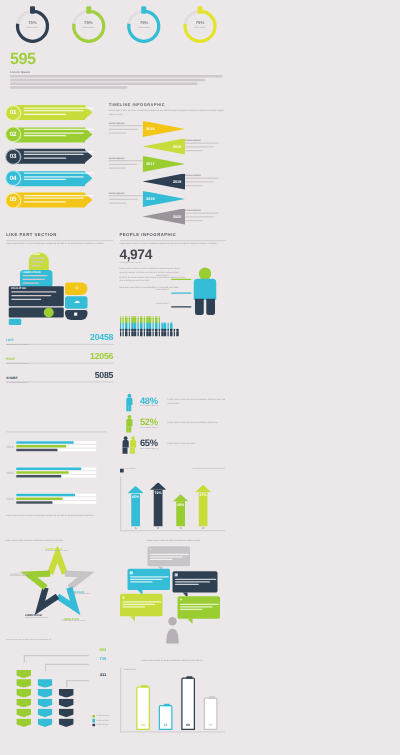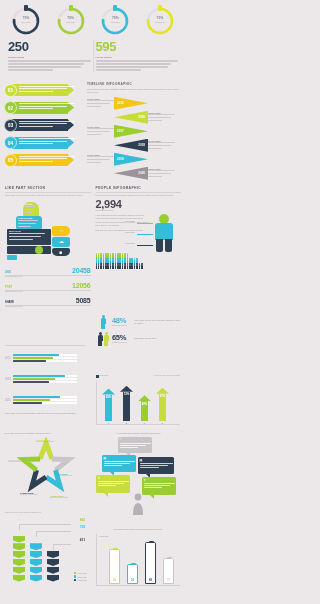--- a/index.html
+++ b/index.html
@@ -196,30 +196,20 @@
           </svg>
           <div class="donut-tab" style="background:#e3e52a"></div>
           <div class="donut-val">75%</div>
           <div class="donut-sub">lorem ipsum</div>
         </div>
       </div>
     </div>
 
   <div class="bignums" id="bignum-row">
       <div class="bn">
-        <div class="bn-v" style="color:#2e4052">250</div>
-        <div class="bn-t">Lorem Ipsum</div>
-        <div>
-          <div class="lbar" style="width:100%"></div>
-          <div class="lbar" style="width:92%"></div>
-          <div class="lbar" style="width:88%"></div>
-          <div class="lbar" style="width:55%"></div>
-        </div>
-      </div>
-      <div class="bn">
         <div class="bn-v" style="color:#a3cf3f">595</div>
         <div class="bn-t">Lorem Ipsum</div>
         <div>
           <div class="lbar" style="width:100%"></div>
           <div class="lbar" style="width:92%"></div>
           <div class="lbar" style="width:88%"></div>
           <div class="lbar" style="width:55%"></div>
         </div>
       </div>
     </div>
@@ -450,21 +440,21 @@
             <div class="top">
               <span class="nm" style="color:#2e4052">SHARE</span>
               <span class="vl" style="color:#2e4052">5085</span>
             </div>
             <div class="rule"></div>
             <div class="ltiny">lorem ipsum dolor sit amet</div>
           </div>
         </div>
     </div>
     <div class="col">
-      <div class="bignum2">2,994</div>
+      <div class="bignum2">4,974</div>
       <div class="ltiny">Lorem ipsum dolor sit amet</div>
       <div style="display:flex; gap:2px; margin-top:2px;">
         <div style="flex:1;">
           <div class="ltext">Lorem ipsum dolor sit amet consectetur adipiscing elit sed do eiusmod tempor incididunt ut labore et dolore magna aliqua.</div>
           <div class="ltext" style="margin-top:2px;">Ut enim ad minim veniam quis nostrud exercitation ullamco laboris nisi ut aliquip ex ea commodo.</div>
           <div class="ltext" style="margin-top:2px;">Duis aute irure dolor in reprehenderit in voluptate velit esse.</div>
         </div>
         <div style="width:30px; position:relative;">
           <div class="person" id="person-fig">
               <div class="p-head" style="background:#9acd32"></div>
@@ -551,20 +541,35 @@
             <div class="b" style="background:#35bcd6"></div>
             <div class="l1" style="background:#35bcd6"></div>
             <div class="l2" style="background:#35bcd6"></div>
           </div>
         </div>
         <div style="width:20px">
           <div class="pctval" style="color:#35bcd6">48%</div>
           <div class="pctsub">lorem ipsum dolor sit</div>
         </div>
         <div class="ltext" style="flex:1">Lorem ipsum dolor sit amet consectetur adipiscing elit sed do eiusmod.</div>
+      </div>
+      <div class="pctrow">
+        <div class="pcticon">
+          <div class="mini">
+            <div class="h" style="background:#9acd32"></div>
+            <div class="b" style="background:#9acd32"></div>
+            <div class="l1" style="background:#9acd32"></div>
+            <div class="l2" style="background:#9acd32"></div>
+          </div>
+        </div>
+        <div style="width:20px">
+          <div class="pctval" style="color:#9acd32">52%</div>
+          <div class="pctsub">lorem ipsum dolor sit</div>
+        </div>
+        <div class="ltext" style="flex:1">Lorem ipsum dolor sit amet consectetur adipiscing.</div>
       </div>
       <div class="pctrow">
         <div class="pcticon">
           <div class="mini">
             <div class="h" style="background:#2e4052"></div>
             <div class="b" style="background:#2e4052"></div>
             <div class="l1" style="background:#2e4052"></div>
             <div class="l2" style="background:#2e4052"></div>
           </div>
           <div class="mini">

